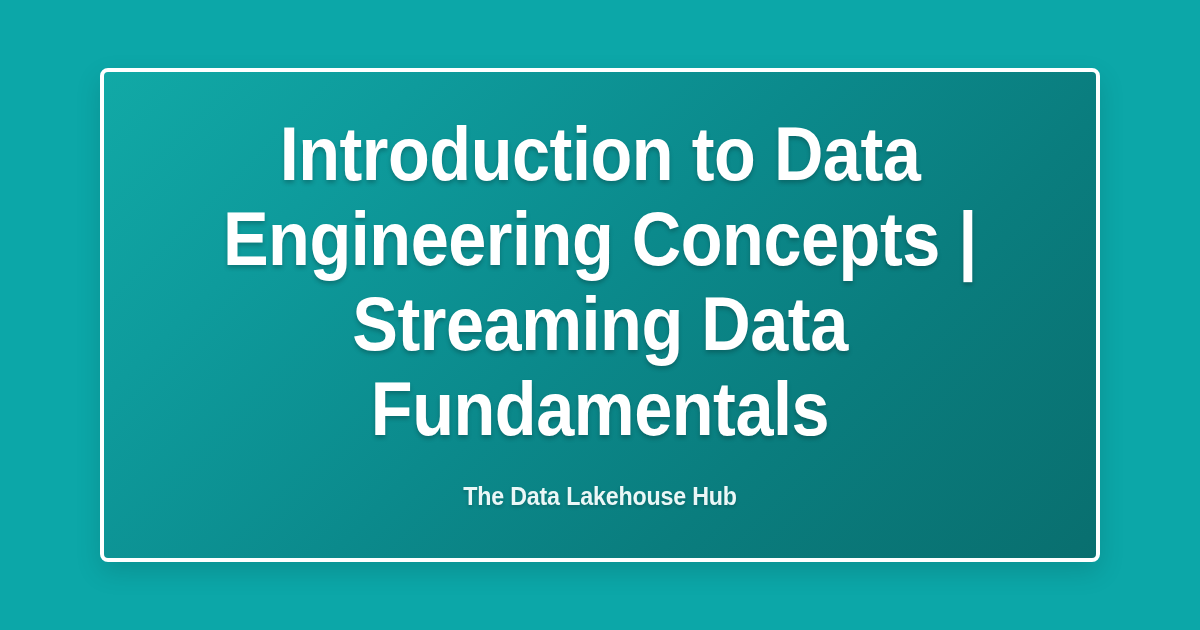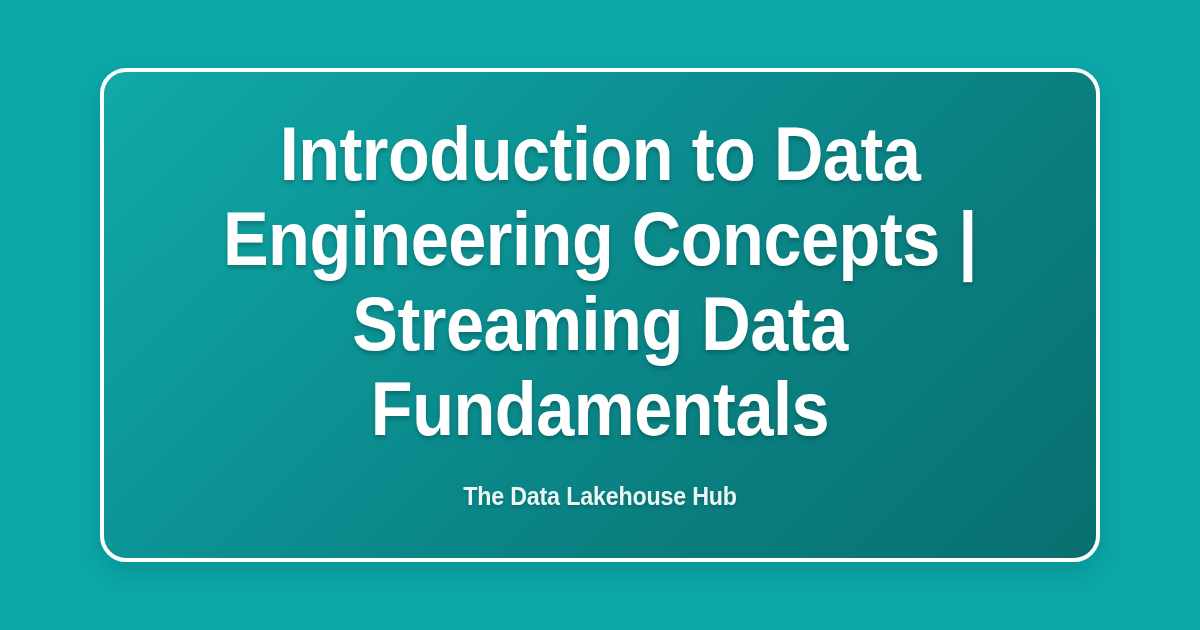--- a/index.html
+++ b/index.html
@@ -26,21 +26,21 @@
   }
 
   #card {
     position: absolute;
     left: 100px;
     top: 68px;
     width: 1000px;
     height: 494px;
     box-sizing: border-box;
     border: 4px solid #ffffff;
-    border-radius: 26px;
+    border-radius: 8px;
     background-image: linear-gradient(135deg, #11a9a6 0%, #0e9b9c 22%, #0b8a8c 48%, #0a7d7e 70%, #096f6f 100%);
     box-shadow: 0 10px 26px rgba(0, 0, 0, 0.13);
     display: flex;
     flex-direction: column;
     align-items: center;
     justify-content: center;
     padding: 26px 40px 34px 40px;
     overflow: hidden;
   }
 

